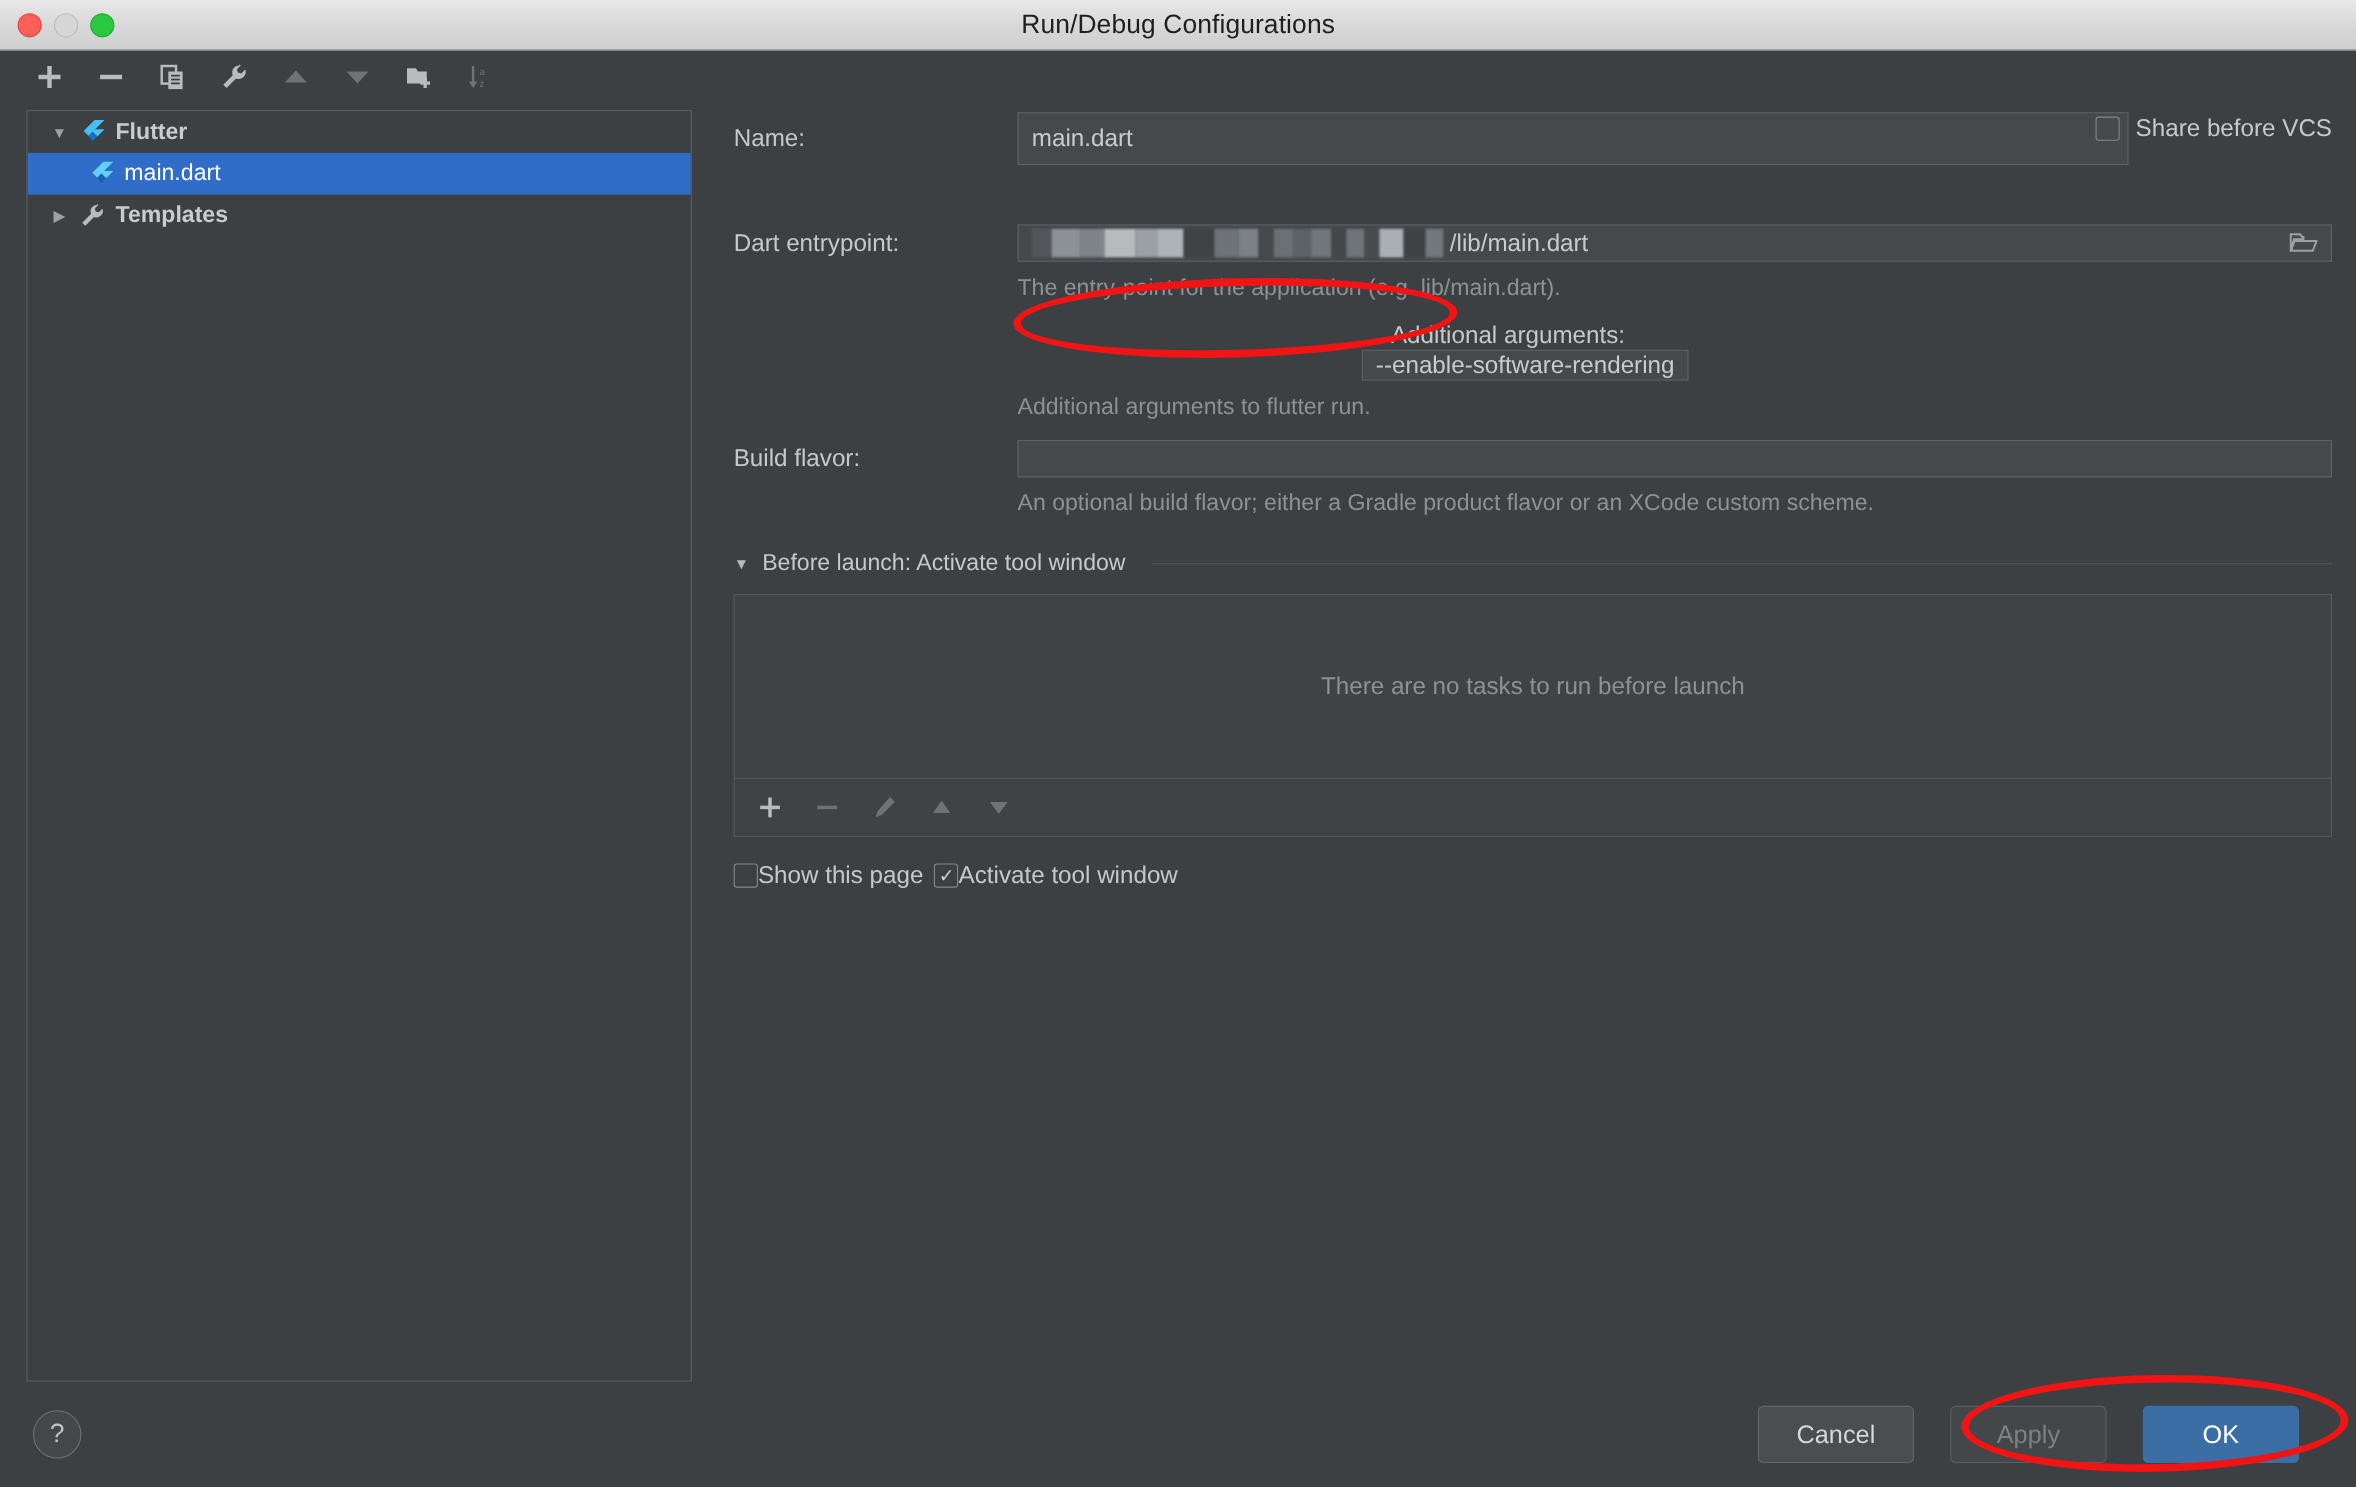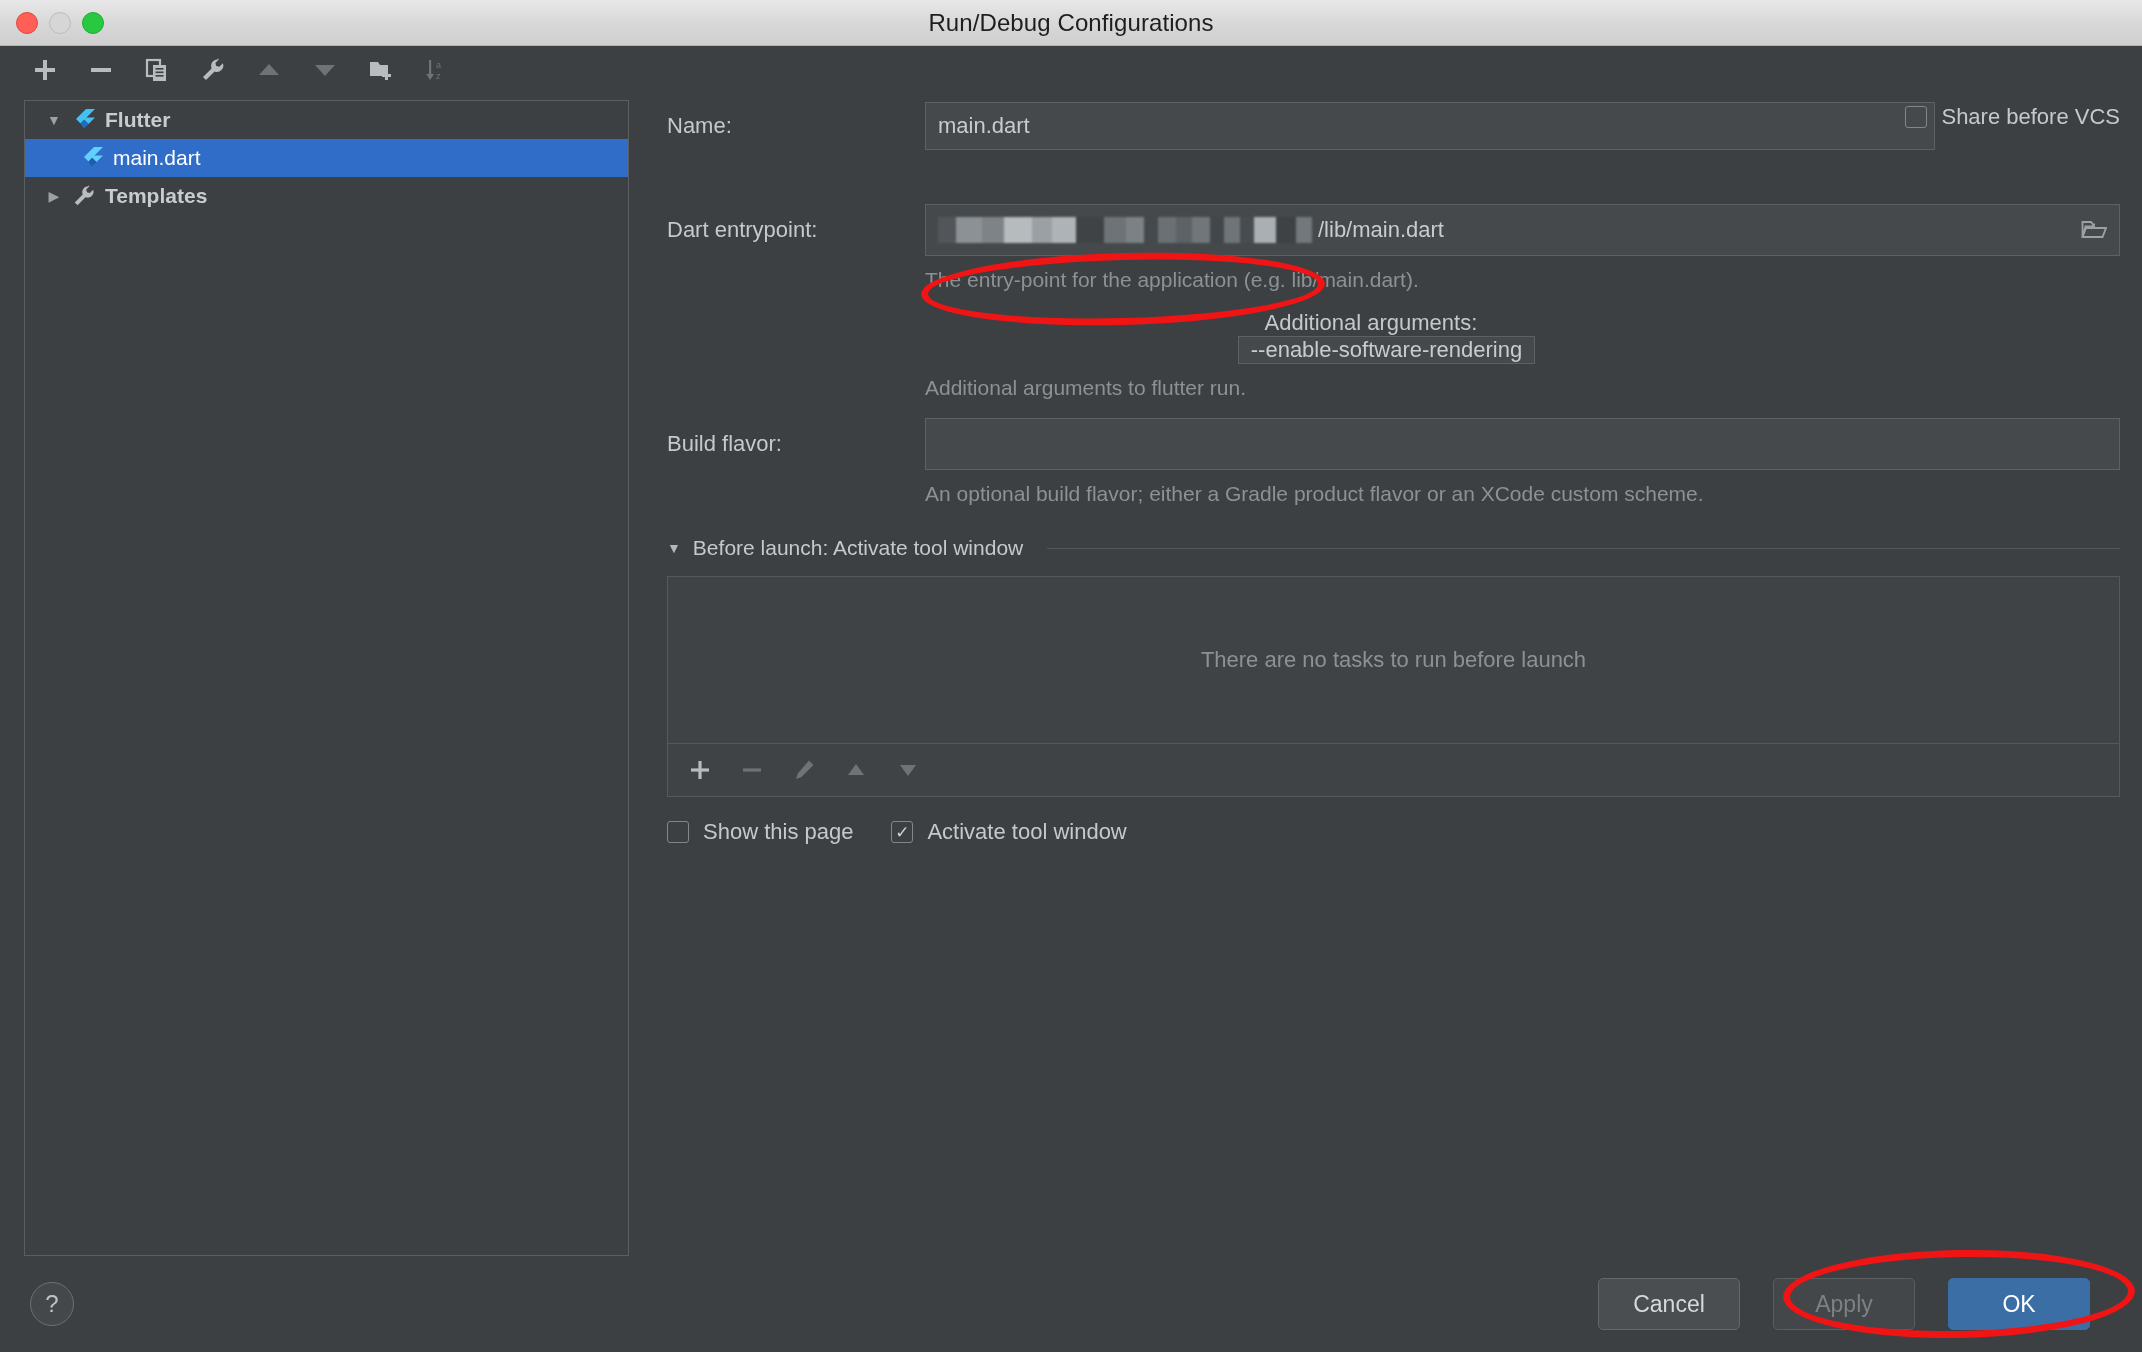--- a/index.html
+++ b/index.html
@@ -181,21 +181,21 @@
     text-align: left;
     font-size: 22px;
     color: #c6c9cb;
     padding-left: 14px;
     box-sizing: border-box;
   }
 
   .field {
     background: #45494c;
     border: 1px solid #5d6164;
-    height: 52px;
+    height: 34px;
     display: flex;
     align-items: center;
     padding: 0 12px;
     color: #c9cccd;
     font-size: 22px;
     box-sizing: border-box;
     flex: 1;
     min-width: 0;
   }
   .field.name-field { max-width: 1010px; height: 48px; }
@@ -299,21 +299,20 @@
     display: flex;
     align-items: center;
     justify-content: center;
     color: #b9bcbe;
   }
   .mini-icon.dim { color: #6e7375; }
 
   .bottom-checks {
     display: flex;
     align-items: center;
-    gap: 14px;
     margin: 22px 0 0 14px;
     font-size: 22px;
     color: #c6c9cb;
   }
   .bottom-checks .gap { width: 10px; }
 
   
   .footer {
     height: 96px;
     min-height: 96px;

